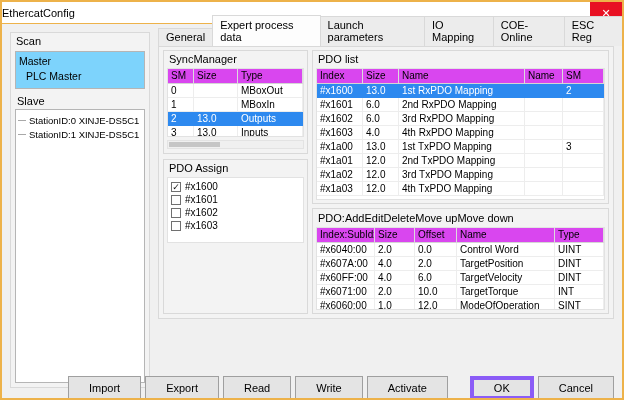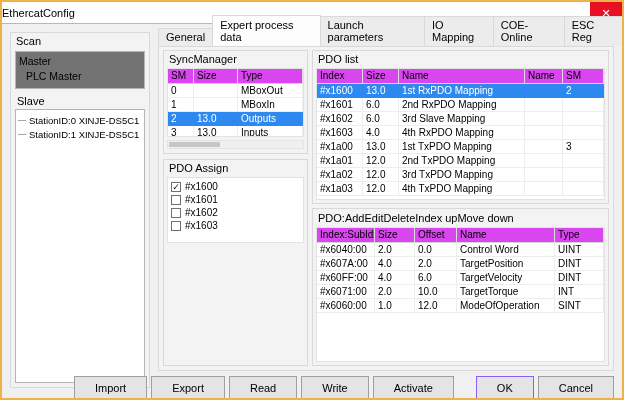--- a/index.html
+++ b/index.html
@@ -13,34 +13,34 @@
   .close-btn { margin-left:auto; width:32px; height:22px; background:#e81123; color:#fff; border:none; font-size:11px; line-height:22px; text-align:center; cursor:pointer; font-family:"Liberation Sans",sans-serif; }
 
   .body { position:absolute; top:25px; left:0; right:0; bottom:0; }
 
   
   .groupbox { position:absolute; border:1px solid #d9d9d9; background:#f3f3f3; }
   .gb-label { height:16px; padding:2px 5px 0; font-size:11px; }
 
   
   .scan { left:8px; top:5px; width:140px; bottom:10px; display:flex; flex-direction:column; }
-  .master-box { margin:2px 4px 0; height:38px; background:#737373; border:1px solid #b5b5b5; padding:2px 3px; overflow:hidden; }
+  .master-box { margin:2px 4px 0; height:38px; background:#7dd3fc; border:1px solid #b5b5b5; padding:2px 3px; overflow:hidden; }
   .master-box .line { height:15px; line-height:15px; white-space:nowrap; overflow:hidden; font-size:10.5px; }
   .master-box .indent { padding-left:7px; }
   .slave-label { padding:6px 6px 2px; }
   .slave-tree { flex:1; margin:0 4px 4px; background:#fff; border:1px solid #b5b5b5; padding:3px 2px; overflow:hidden; }
   .tree-item { height:14px; display:flex; align-items:center; gap:3px; white-space:nowrap; overflow:hidden; font-size:9.5px; cursor:default; }
   .branch-icon { flex:0 0 8px; height:0; border-top:1px solid #a8a8a8; }
 
   
   .tabbar { position:absolute; left:156px; top:0; height:19px; display:flex; align-items:flex-end; }
   .tab { border:1px solid #d9d9d9; border-bottom:none; background:#ececec; padding:2px 7px 3px; margin-right:-1px; font-size:11px; cursor:pointer; position:relative; }
   .tab.active { background:#fdfdfd; padding-top:3px; z-index:2; }
 
-  .tabpage { position:absolute; left:156px; right:8px; top:19px; height:325px; border:1px solid #d9d9d9; background:#f3f3f3; z-index:1;padding-left:47px; }
+  .tabpage { position:absolute; left:156px; right:8px; top:19px; height:273px; border:1px solid #d9d9d9; background:#f3f3f3; z-index:1;padding-left:47px; }
 
   
   .tbl { position:absolute; background:#fff; border:1px solid #e2e2e2; overflow:hidden; }
   .trow { display:grid; }
   .tcell { padding:0 3px; font-size:10px; line-height:13px; height:14px; border-right:1px solid #ededed; border-bottom:1px solid #ededed; white-space:nowrap; overflow:hidden; }
   .thead .tcell { background:#d946ef; border-right:1px solid #dcdcdc; border-bottom:1px solid #d5d5d5; height:15px; line-height:14px; }
   .trow.selected .tcell { background:#2d89ef; color:#fff; border-right-color:#2d89ef; border-bottom-color:#2d89ef; }
 
   .sync-cols { grid-template-columns:26px 44px 1fr; }
   .pdolist-cols { grid-template-columns:46px 36px 126px 38px 1fr; }
@@ -64,21 +64,21 @@
 
   .pdolist-table { left:3px; right:3px; top:17px; bottom:3px; }
   .pdocontent-table { left:3px; right:3px; top:18px; bottom:3px; }
 
   .pdo-actions { height:16px; display:flex; align-items:center; padding:2px 5px 0; }
   .pdo-actions .action { cursor:pointer; }
 
   
   .footer { position:absolute; right:8px; top:350px; height:21px; display:flex; gap:4px; align-items:center; }
   .btn { min-width:46px; height:24px; padding:0 20px; background:#e4e4e4; border:1px solid #9f9f9f; font-size:11px; font-family:"Liberation Sans",sans-serif; cursor:pointer; }
-  .btn.default { border:1px solid #8b5cf6;text-align:center; }
+  .btn.default { border:4px solid #8b5cf6;text-align:center; }
   .spacer { width:14px; }
 </style>
 </head>
 <body>
 
 <div class="window">
 
   <div class="titlebar">
     <span class="title">EthercatConfig</span>
     <div class="close-btn">✕</div>
@@ -192,21 +192,21 @@
           <div class="trow pdolist-cols">
             <div class="tcell">#x1601</div>
             <div class="tcell">6.0</div>
             <div class="tcell">2nd RxPDO Mapping</div>
             <div class="tcell"></div>
             <div class="tcell"></div>
           </div>
           <div class="trow pdolist-cols">
             <div class="tcell">#x1602</div>
             <div class="tcell">6.0</div>
-            <div class="tcell">3rd Slave Mapping</div>
+            <div class="tcell">3rd RxPDO Mapping</div>
             <div class="tcell"></div>
             <div class="tcell"></div>
           </div>
           <div class="trow pdolist-cols">
             <div class="tcell">#x1603</div>
             <div class="tcell">4.0</div>
             <div class="tcell">4th RxPDO Mapping</div>
             <div class="tcell"></div>
             <div class="tcell"></div>
           </div>
@@ -240,21 +240,21 @@
           </div>
         </div>
       </div>
 
       <div class="groupbox gb-pdocontent">
         <div class="pdo-actions">
           <span>PDO:</span>
           <span class="action">Add</span>
           <span class="action">Edit</span>
           <span class="action">Delete</span>
-          <span class="action">Index up</span>
+          <span class="action">Move up</span>
           <span class="action">Move down</span>
         </div>
         <div class="tbl pdocontent-table">
           <div class="trow thead pdocontent-cols">
             <div class="tcell">Index:SubIdx</div>
             <div class="tcell">Size</div>
             <div class="tcell">Offset</div>
             <div class="tcell">Name</div>
             <div class="tcell">Type</div>
           </div>

